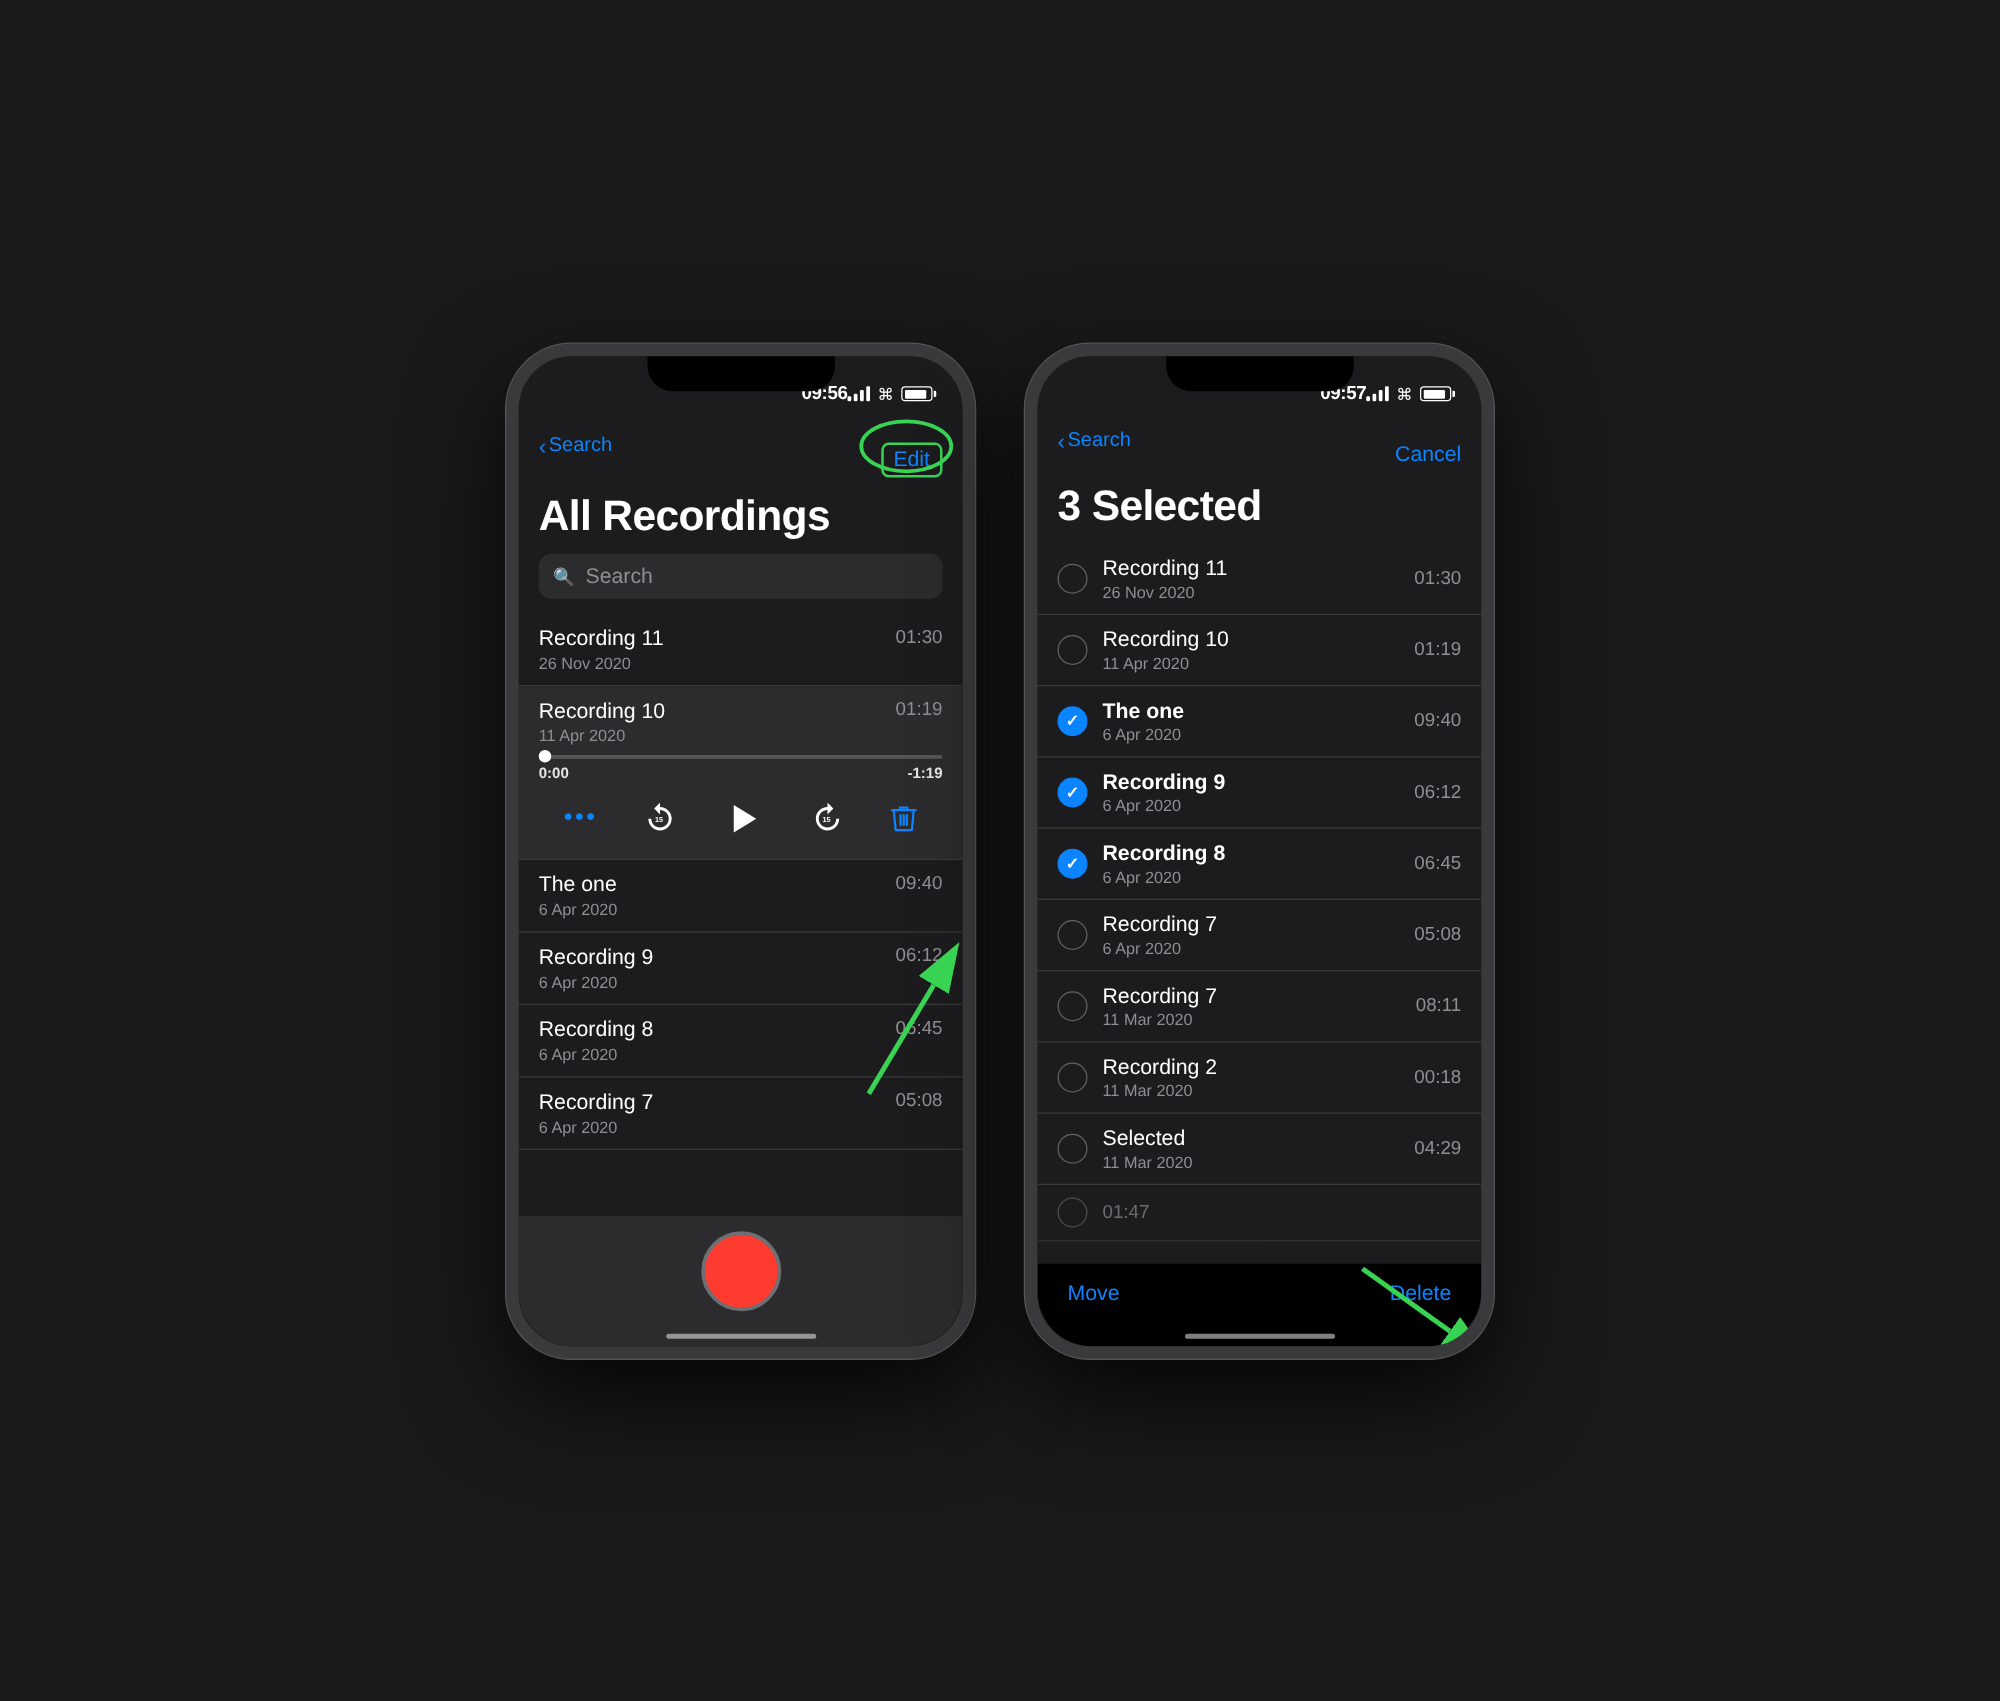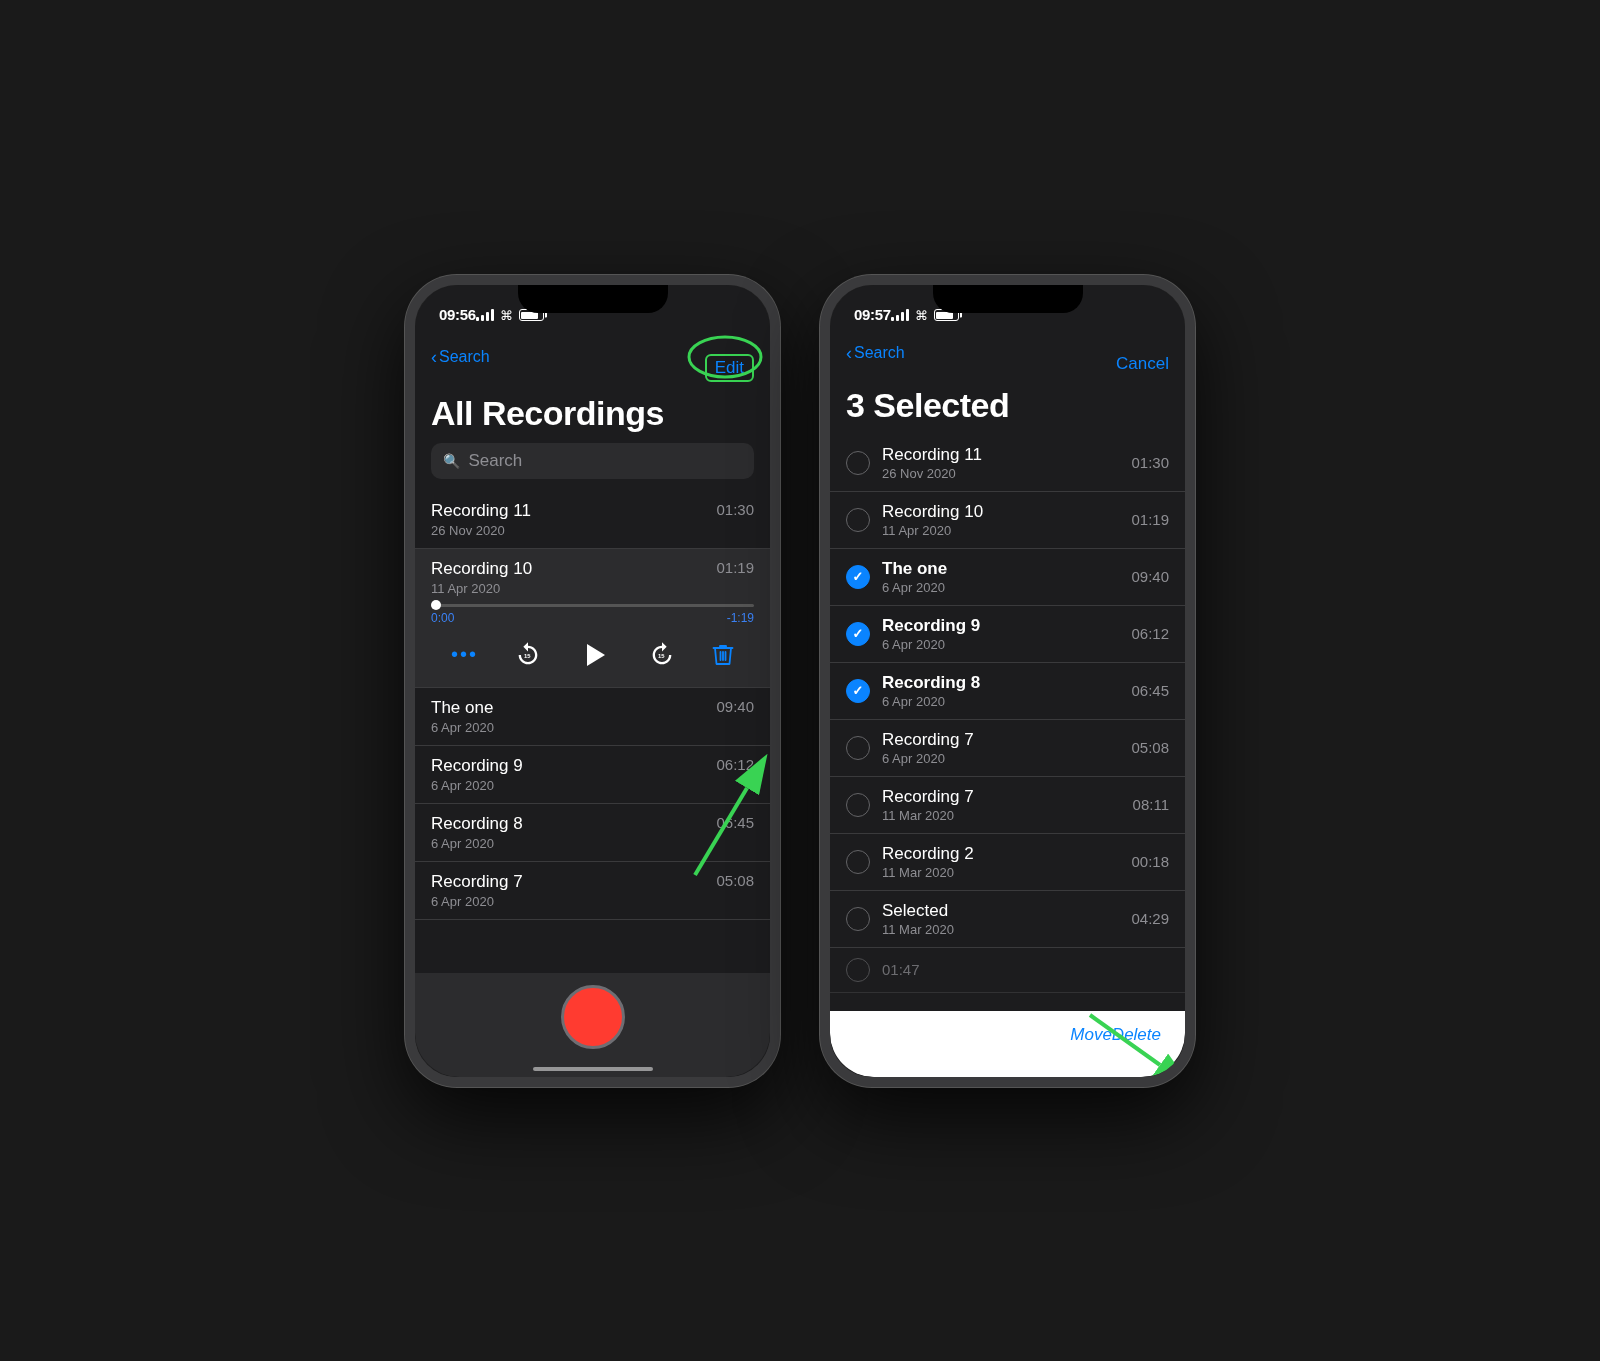--- a/index.html
+++ b/index.html
@@ -77,21 +77,21 @@
       background: #000;
       border-radius: 0 0 20px 20px;
       z-index: 100;
     }
 
     
     .status-bar {
       height: 44px;
       display: flex;
       align-items: flex-end;
-      justify-content: flex-start;
+      justify-content: flex-end;
       padding: 0 24px 6px;
       z-index: 10;
       flex-shrink: 0;
     }
 
     .status-time {
       font-size: 15px;
       font-weight: 600;
       color: #fff;
       letter-spacing: -0.3px;
@@ -279,22 +279,23 @@
       width: 10px;
       height: 10px;
       background: #fff;
       border-radius: 50%;
     }
 
     .time-row {
       display: flex;
       justify-content: space-between;
       font-size: 12px;
-      color: #3b82f6;
+      color: #e5e5e5;
       margin-bottom: 12px;
+      font-weight: bold;
     }
 
     .controls-row {
       display: flex;
       justify-content: space-between;
       align-items: center;
       padding: 0 20px;
     }
 
     .ctrl-btn {
@@ -425,27 +426,26 @@
       margin-top: 1px;
     }
 
     .sel-duration {
       font-size: 15px;
       color: #8e8e93;
     }
 
     
     .action-bar {
-      background: #ffffff;
+      background: #000000;
       padding: 14px 24px 32px;
       display: flex;
-      justify-content: flex-end;
-      align-items: center;
-      flex-shrink: 0;
-      font-style: italic;
+      justify-content: space-between;
+      align-items: center;
+      flex-shrink: 0;
     }
 
     .action-btn {
       font-size: 17px;
       color: #0a84ff;
       cursor: pointer;
     }
 
     
     .annotation-container {

